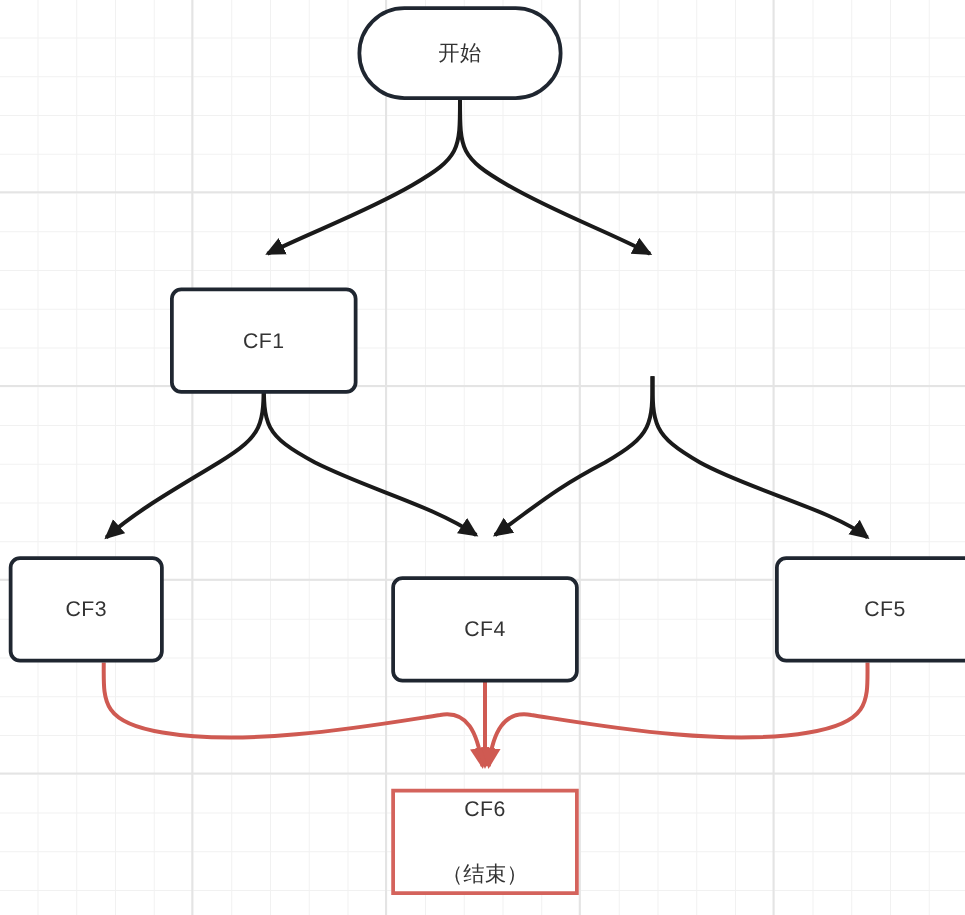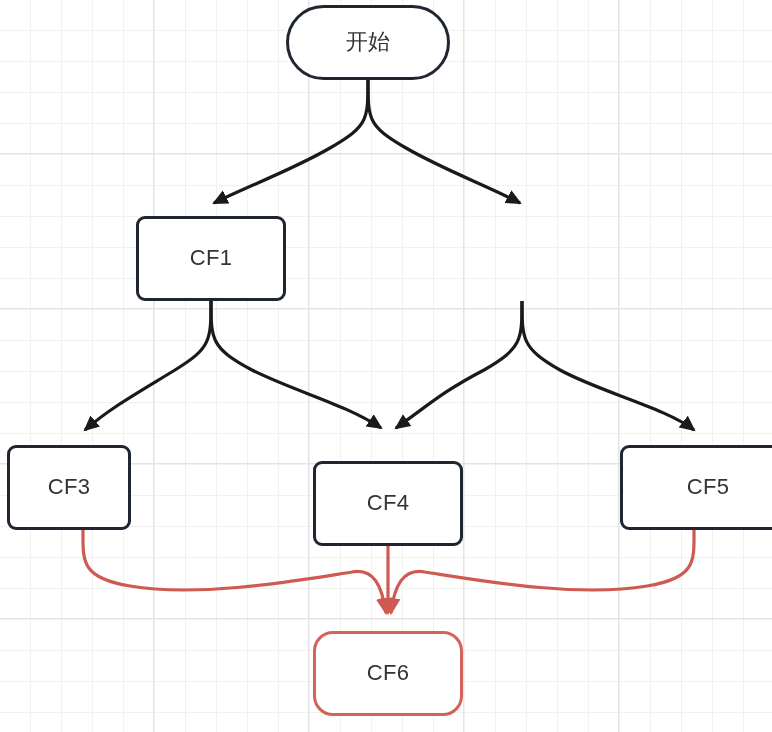--- a/index.html
+++ b/index.html
@@ -37,36 +37,36 @@
   .node {
     position: absolute;
     box-sizing: border-box;
     background: #ffffff;
     display: flex;
     align-items: center;
     justify-content: center;
     flex-direction: column;
     text-align: center;
     color: #333333;
-    font-size: 22px;
+    font-size: 17px;
     line-height: 1.28;
     letter-spacing: 0.3px;
     z-index: 3;
   }
   .node.black {
     border: 3px solid #1f2630;
     border-radius: 9px;
   }
   .node.stadium {
     border: 3px solid #1f2630;
     border-radius: 42px;
   }
   .node.red {
     border: 3px solid #d4635c;
-    border-radius: 20px;
+    border-radius: 0;
     gap: 30px;
   }
   .node-line { display: block; }
 </style>
 </head>
 <body>
 
 <div id="canvas">
 
   <svg id="edges" viewBox="0 0 772 732" width="772" height="732">
@@ -107,34 +107,35 @@
     </g>
     <g>
       <path d="M 694 530 C 694 560, 697 578, 647 586 C 577 598, 477 580, 425 572 C 403 568, 394 586, 391 613" fill="none" stroke="#cf5a52" stroke-width="3.2" marker-end="url(#arrow-red)"></path>
     </g>
   </svg>
 
   <div class="node stadium" style="left:286px; top:5px; width:164px; height:75px;">
     <span class="node-line">开始</span>
   </div>
 
-  <div class="node black" style="left:136px; top:216px; width:150px; height:85px;">
+  <div class="node black" style="left:136px; top:230px; width:150px; height:85px;">
     <span class="node-line">CF1</span>
   </div>
 
 
   <div class="node black" style="left:7px; top:445px; width:124px; height:85px;">
     <span class="node-line">CF3</span>
   </div>
 
   <div class="node black" style="left:313px; top:445px; width:150px; height:85px;margin-top:16px;">
     <span class="node-line">CF4</span>
   </div>
 
   <div class="node black" style="left:620px; top:445px; width:176px; height:85px;">
     <span class="node-line">CF5</span>
   </div>
 
   <div class="node red" style="left:313px; top:631px; width:150px; height:85px;">
     <span class="node-line">CF6</span>
+    <span class="node-line">（结束）</span>
   </div>
 
 </div>
 
 </body></html>

